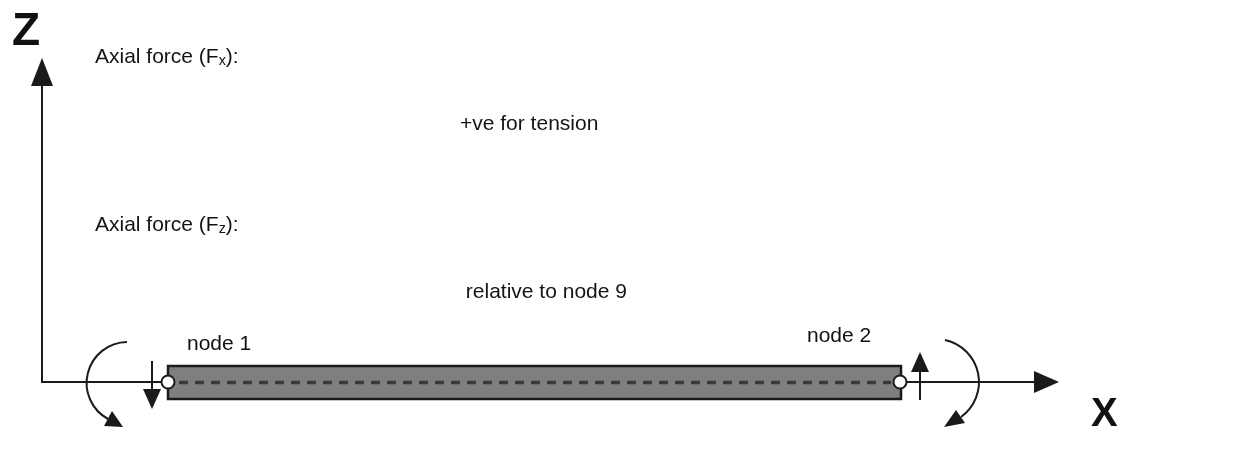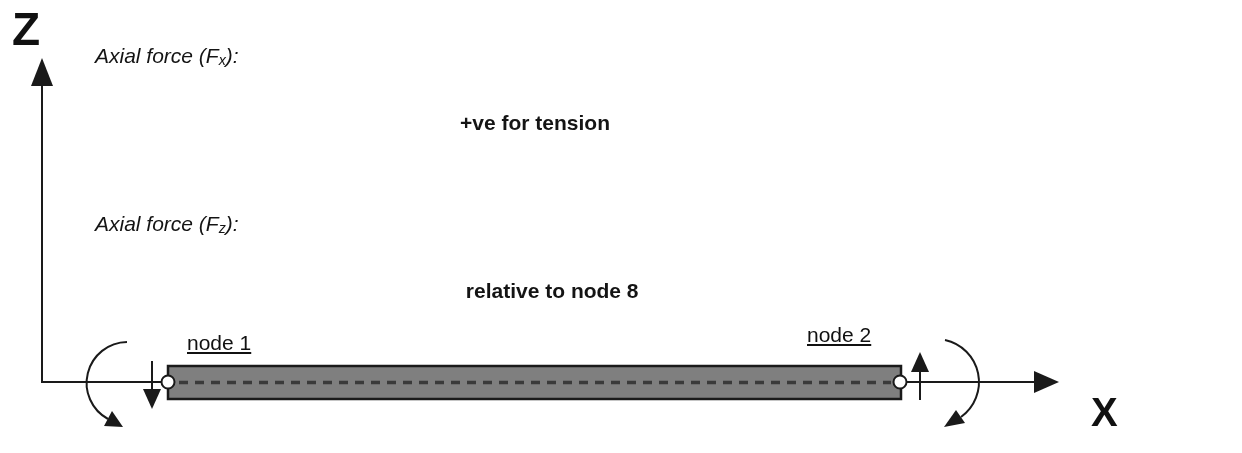--- a/index.html
+++ b/index.html
@@ -21,38 +21,37 @@
     color: #111;
   }
   .axis-label.z { left: 12px; top: 6px;  font-size: 46px; }
   .axis-label.x { left: 1091px; top: 392px; font-size: 40px; }
 
   .node-label {
     position: absolute;
     font-size: 21px;
     line-height: 1;
     color: #111;
-    text-decoration: underline;
   }
   .node-label.n1 { left: 187px; top: 332px; }
   .node-label.n2 { left: 807px; top: 324px; }
 
   .conventions {
     position: absolute;
     left: 95px;
     top: 39px;
     display: grid;
     grid-template-columns: 365px auto;
     row-gap: 0;
     font-size: 21px;
     line-height: 33.5px;
     white-space: pre;
   }
-  .conventions .term { grid-column: 1; font-style: italic; }
-  .conventions .def  { grid-column: 2; font-weight: bold; }
+  .conventions .term { grid-column: 1; }
+  .conventions .def  { grid-column: 2; }
   .conventions sub {
     font-size: 0.68em;
     line-height: 0;
     vertical-align: -0.12em;
   }
 </style>
 </head>
 <body>
 
 <div class="canvas">
@@ -107,21 +106,21 @@
 
   <div class="conventions">
 
     <div class="term"><span>Axial force (F</span><sub>x</sub><span>):</span></div>
     <div class="def">
       <div>+ve for tension</div>
     </div>
 
     <div class="term"><span>Axial force (F</span><sub>z</sub><span>):</span></div>
     <div class="def">
-      <div> relative to node 8</div>
+      <div> relative to node 9</div>
     </div>
 
     
     
 
     
     
 
   </div>
 </div>

